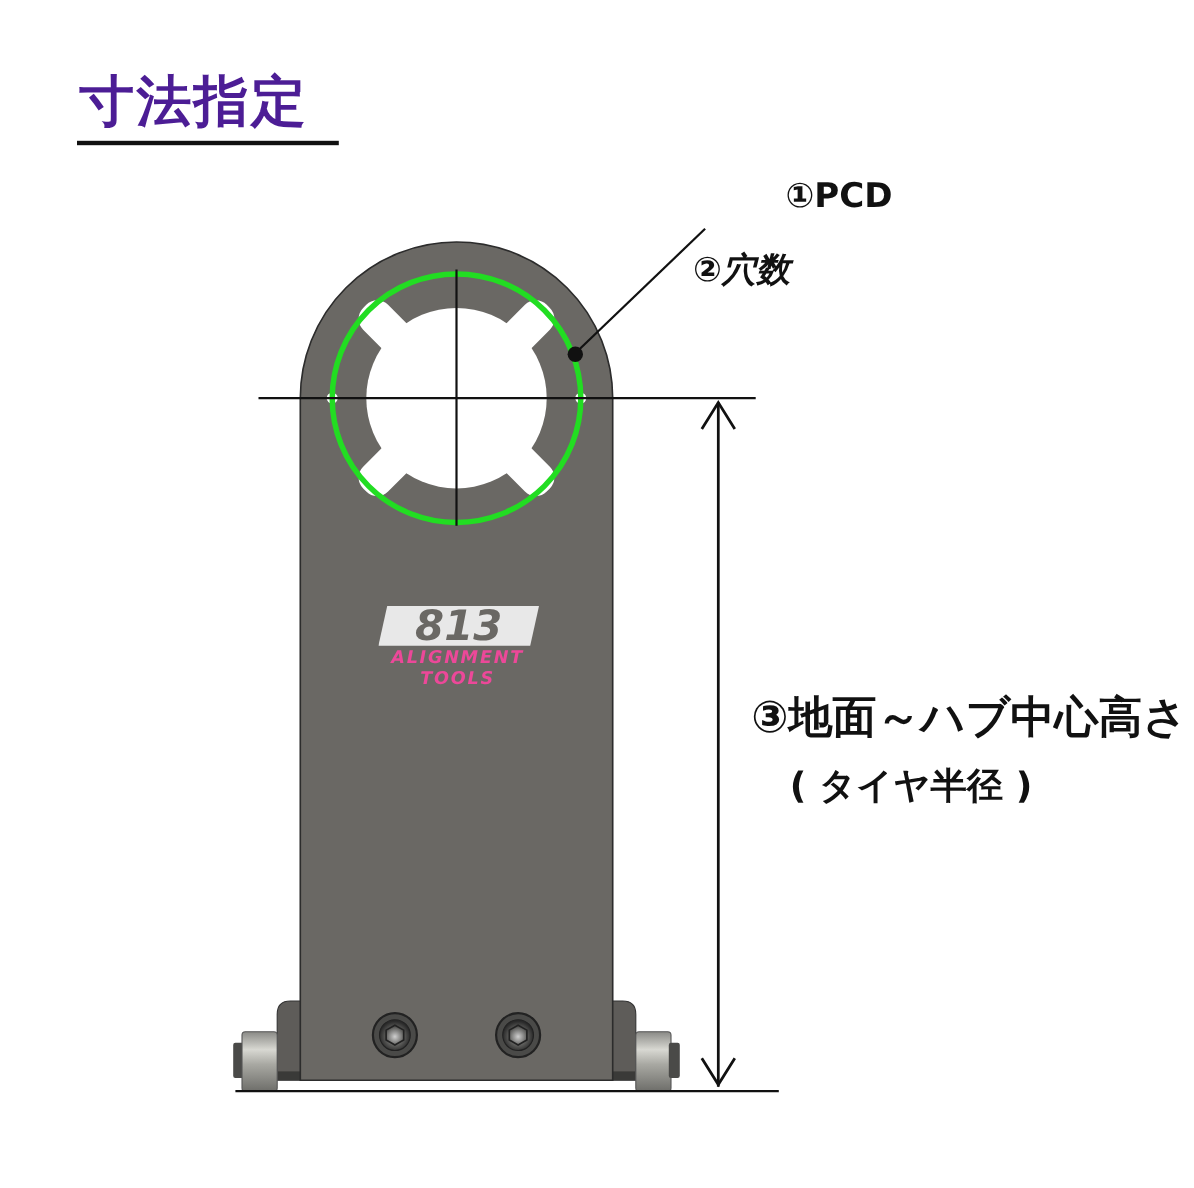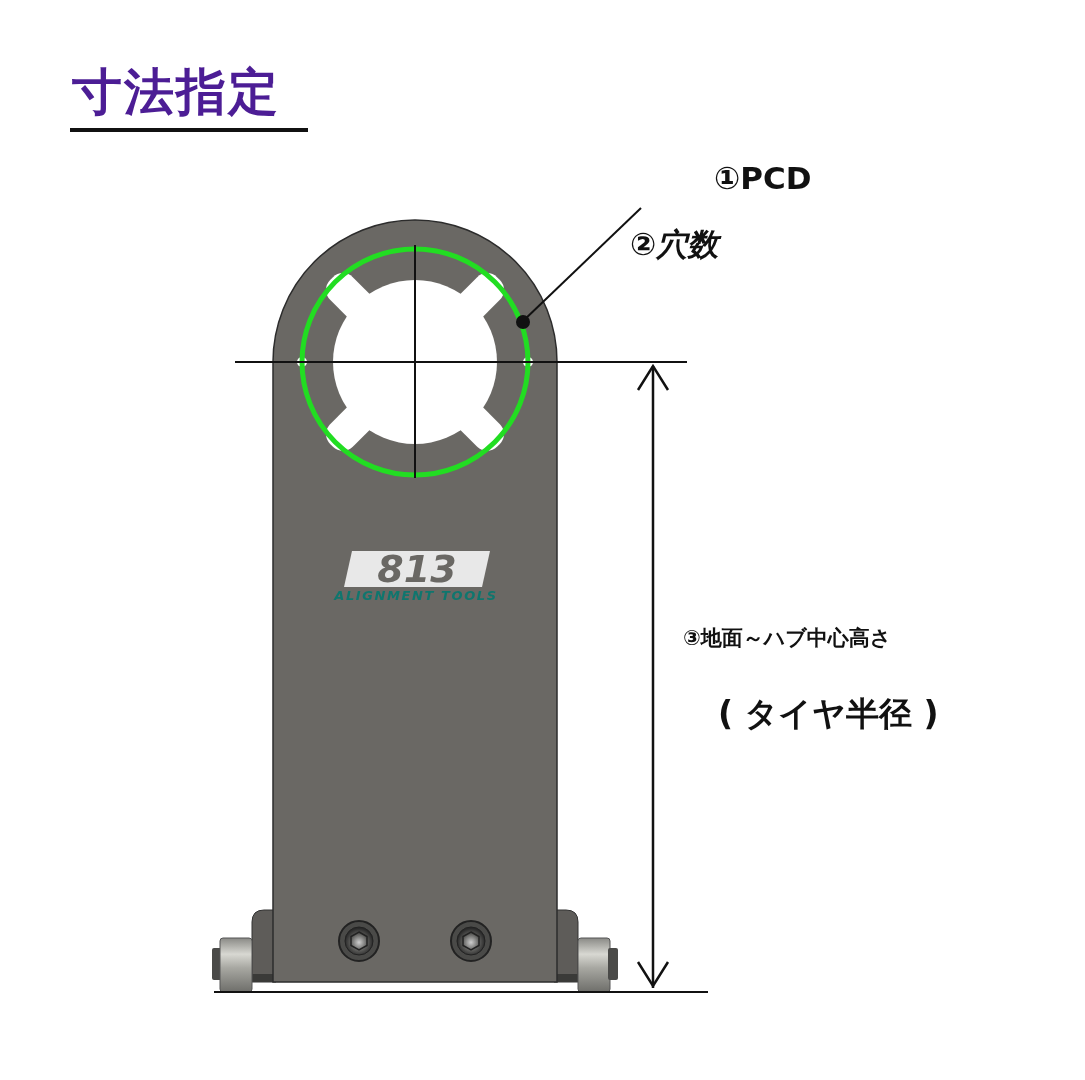--- a/index.html
+++ b/index.html
@@ -4,26 +4,26 @@
 <style>
   html, body { margin:0; padding:0; background:#ffffff; }
   body { width:1085px; height:1080px; position:relative; overflow:hidden;
          font-family:"DejaVu Sans", "Liberation Sans", sans-serif; }
   .title { position:absolute; left:72px; top:62px; font-size:50px; font-weight:bold; color:#4c1d95;
            letter-spacing:2px; line-height:60px; }
   .title-underline { position:absolute; left:70px; top:128px; width:238px; height:4px; background:#111; }
   .label { position:absolute; color:#111; font-weight:bold; white-space:nowrap; }
   .lbl1 { left:666px; top:160px; font-size:31px;margin-left:48px; }
   .lbl2 { left:630px; top:224px; font-size:31px;font-style:italic; }
-  .lbl3 { left:683px; top:624px; font-size:21px; }
+  .lbl3 { left:683px; top:624px; font-size:40px; }
   .lbl4 { left:718px; top:692px; font-size:33px; }
   svg.drawing { position:absolute; left:0; top:0; }
   .logo-main { position:absolute; left:344px; top:549px; width:146px; height:40px; }
-  .logo-sub { position:absolute; left:330px; top:588px; width:172px; font-size:13px; font-weight:bold;
-              color:#0f766e; letter-spacing:1.6px; font-style:italic; text-align:center; }
+  .logo-sub { position:absolute; left:330px; top:588px; width:172px; font-size:16px; font-weight:bold;
+              color:#ec4899; letter-spacing:1.6px; font-style:italic; text-align:center; }
 </style>
 </head>
 <body>
 
 <div class="title">寸法指定</div>
 <div class="title-underline"></div>
 
 <svg class="drawing" width="1085" height="1080" viewBox="0 0 1085 1080">
   <defs>
     <mask id="holes">

